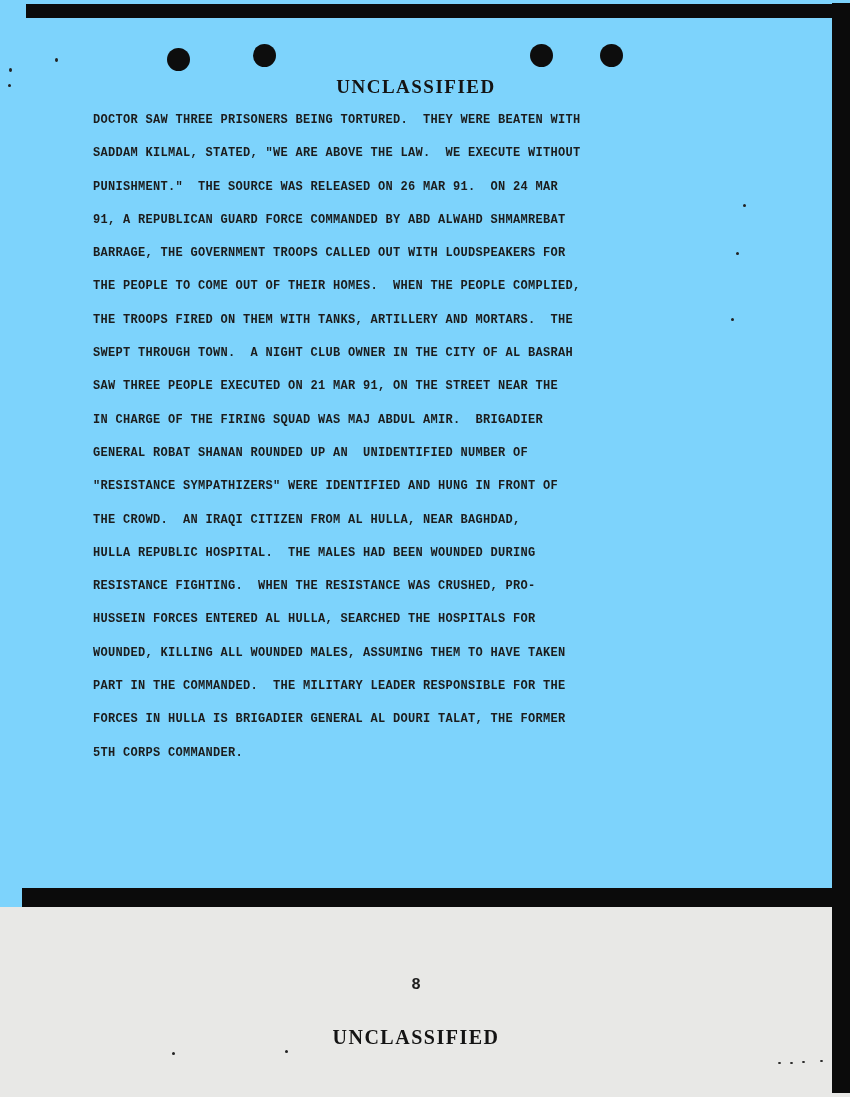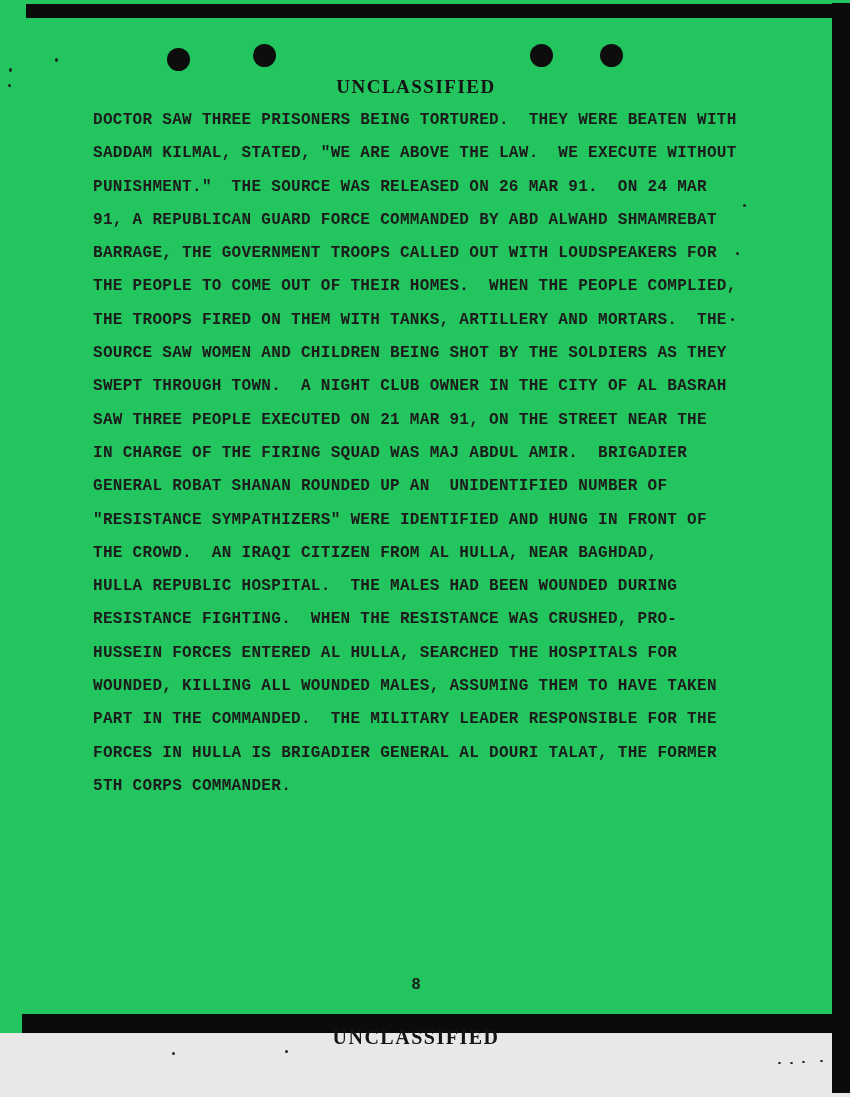--- a/index.html
+++ b/index.html
@@ -4,22 +4,22 @@
 <style>
   html,body{margin:0;padding:0;}
   body{
     width:850px;height:1097px;
     background:#e8e8e6;
     font-family:"Liberation Sans", sans-serif;
     overflow:hidden;
   }
   .page{
     position:relative;
-    width:850px;height:1033px;
-    background:#22c55e;
+    width:850px;height:907px;
+    background:#7dd3fc;
   }
   
   .bar{position:absolute;background:#0b0b0b;}
   .bar-top{left:26px;top:4px;right:0;height:14px;}
   .bar-right{right:0;top:3px;width:18px;height:1090px;}
   .bar-bottom{left:22px;bottom:0;right:0;height:19px;}
   
   .dot{
     position:absolute;width:23px;height:23px;border-radius:50%;
     background:#0d0d0d;
@@ -32,21 +32,21 @@
     font-weight:bold;color:#141414;
     letter-spacing:1.5px;
   }
   .classif-top{top:76px;font-size:19px;}
   .classif-bottom{top:1026px;font-size:20px;}
   
   .body-text{
     position:absolute;left:93px;top:104px;width:680px;
     font-family:"Liberation Mono", "DejaVu Sans Mono", monospace;
     font-weight:bold;
-    font-size:16px;
+    font-size:12px;
     letter-spacing:0.3px;
     color:#1c1c1c;
   }
   .line{
     white-space:pre;
     height:33.3px;
     line-height:33.3px;
   }
   .pagenum{
     position:absolute;left:0;top:976px;width:832px;text-align:center;
@@ -84,21 +84,20 @@
   <div class="classif classif-top">UNCLASSIFIED</div>
 
   <div class="body-text">
       <div class="line">DOCTOR SAW THREE PRISONERS BEING TORTURED.  THEY WERE BEATEN WITH</div>
       <div class="line">SADDAM KILMAL, STATED, "WE ARE ABOVE THE LAW.  WE EXECUTE WITHOUT</div>
       <div class="line">PUNISHMENT."  THE SOURCE WAS RELEASED ON 26 MAR 91.  ON 24 MAR</div>
       <div class="line">91, A REPUBLICAN GUARD FORCE COMMANDED BY ABD ALWAHD SHMAMREBAT</div>
       <div class="line">BARRAGE, THE GOVERNMENT TROOPS CALLED OUT WITH LOUDSPEAKERS FOR</div>
       <div class="line">THE PEOPLE TO COME OUT OF THEIR HOMES.  WHEN THE PEOPLE COMPLIED,</div>
       <div class="line">THE TROOPS FIRED ON THEM WITH TANKS, ARTILLERY AND MORTARS.  THE</div>
-      <div class="line">SOURCE SAW WOMEN AND CHILDREN BEING SHOT BY THE SOLDIERS AS THEY</div>
       <div class="line">SWEPT THROUGH TOWN.  A NIGHT CLUB OWNER IN THE CITY OF AL BASRAH</div>
       <div class="line">SAW THREE PEOPLE EXECUTED ON 21 MAR 91, ON THE STREET NEAR THE</div>
       <div class="line">IN CHARGE OF THE FIRING SQUAD WAS MAJ ABDUL AMIR.  BRIGADIER</div>
       <div class="line">GENERAL ROBAT SHANAN ROUNDED UP AN  UNIDENTIFIED NUMBER OF</div>
       <div class="line">"RESISTANCE SYMPATHIZERS" WERE IDENTIFIED AND HUNG IN FRONT OF</div>
       <div class="line">THE CROWD.  AN IRAQI CITIZEN FROM AL HULLA, NEAR BAGHDAD,</div>
       <div class="line">HULLA REPUBLIC HOSPITAL.  THE MALES HAD BEEN WOUNDED DURING</div>
       <div class="line">RESISTANCE FIGHTING.  WHEN THE RESISTANCE WAS CRUSHED, PRO-</div>
       <div class="line">HUSSEIN FORCES ENTERED AL HULLA, SEARCHED THE HOSPITALS FOR</div>
       <div class="line">WOUNDED, KILLING ALL WOUNDED MALES, ASSUMING THEM TO HAVE TAKEN</div>

